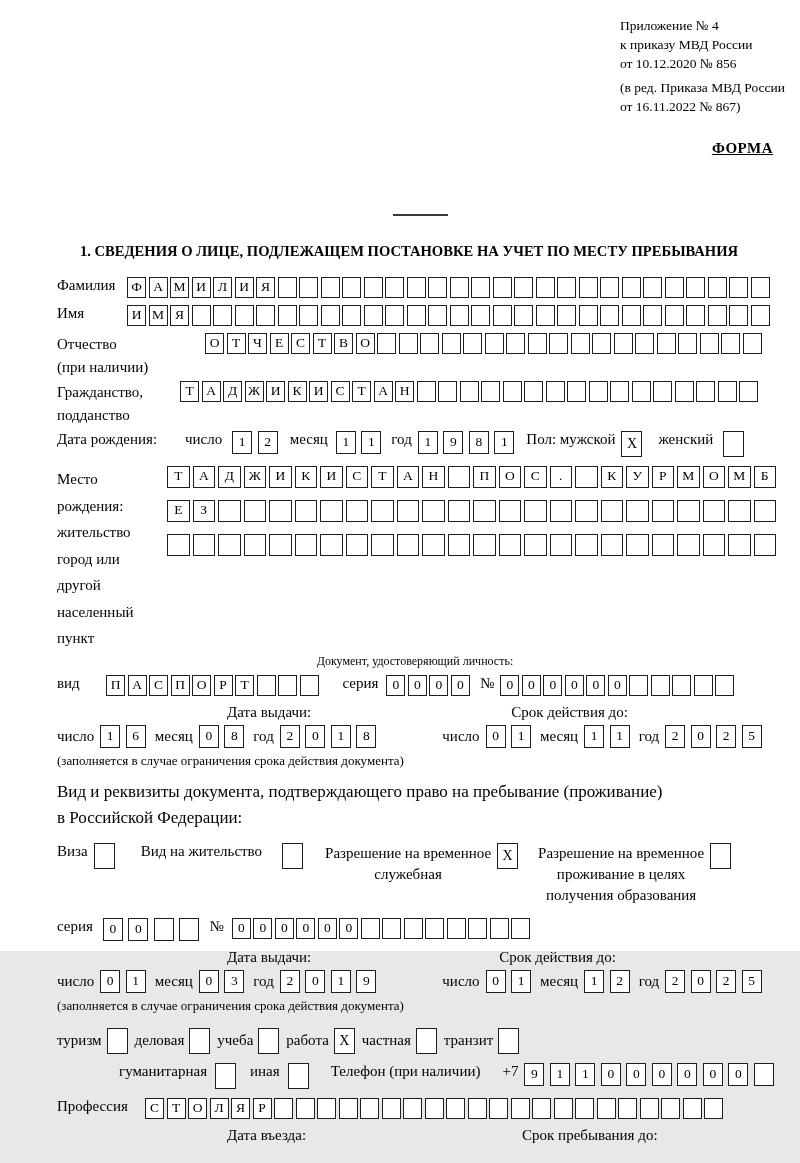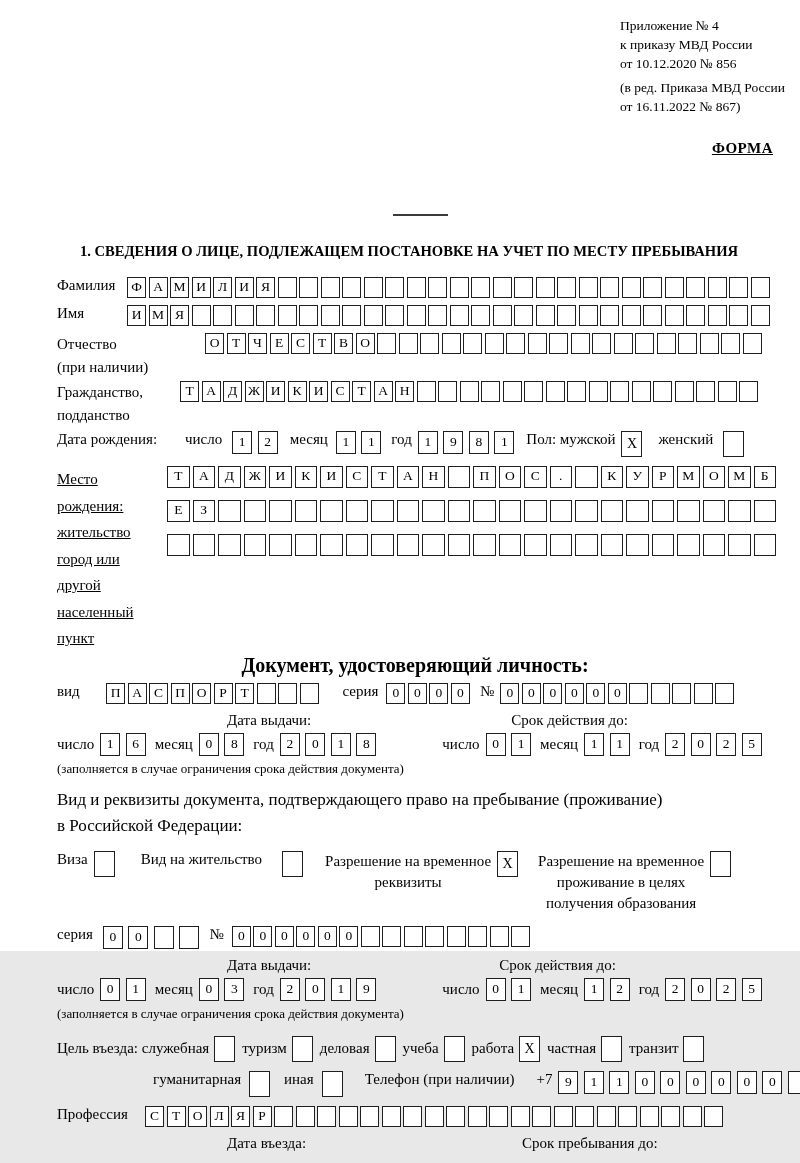--- a/index.html
+++ b/index.html
@@ -17,24 +17,24 @@
   .lbl{font-size:15px;flex:none;}
   .blk{display:block;line-height:23px;}
   .w70{width:70px;} .w148{width:148px;} .w123{width:123px;} .w110{width:110px;}
   .w50{width:49px;} .w88{width:88px;}
   .boxes{display:inline-flex;gap:2.5px;flex:none;}
   .bx{box-sizing:border-box;flex:none;width:19px;height:21px;border:1.8px solid #1f1f1f;
       font-size:13.5px;line-height:18px;text-align:center;background:#fff;}
   .wide{gap:3px;} .wide .bx{width:22.5px;height:22px;}
   .dt{gap:5.5px;} .dt .bx{width:20px;height:23px;line-height:20px;}
   .cbx{gap:0;} .cbx .bx{width:21px;height:26px;line-height:23px;font-size:14px;}
-  .mp-lbl .blk{line-height:26.5px;text-decoration:underline;}
+  .mp-lbl .blk{line-height:26.5px;}
   .col{display:flex;flex-direction:column;}
   .col .boxes{margin-bottom:12px;}
-  .ctitle{text-align:center;font-weight:bold;font-size:20px;margin-top:2px;}
+  .ctitle{text-align:center;font-weight:normal;font-size:12px;margin-top:2px;}
   .hdrs{display:flex;font-size:15px;margin-top:8px;}
   .hdrs .h1{margin-left:170px;} .hdrs .h2{margin-left:200px;}
   .hdrs2 .h2{margin-left:188px;}
   .dgroup{display:flex;align-items:center;}
   .dgroup .lbl{margin-right:6px;}
   .dgroup .ml8{margin-left:9px;}
   .ml70{margin-left:66px;}
   .note{font-size:13px;margin-top:5px;}
   .right{text-align:left;}
   .para{font-size:17px;line-height:26px;margin-top:10px;}
@@ -426,21 +426,21 @@
     </span>
     <span class="pair" style="margin-left:16px;">
       <span class="lbl">Вид на жительство</span>
       <span class="boxes cbx" style="margin-left:14px;">
           <span class="bx"></span>
         </span>
     </span>
     <span class="pair" style="margin-left:12px;">
       <span class="cbcol">
         <span>Разрешение на временное</span><br>
-        <span>реквизиты</span>
+        <span>служебная</span>
       </span>
       <span class="boxes cbx">
           <span class="bx">X</span>
         </span>
     </span>
     <span class="pair" style="margin-left:10px;">
       <span class="cbcol">
         <span>Разрешение на временное</span><br>
         <span>проживание в целях</span><br>
         <span>получения образования</span>
@@ -519,26 +519,20 @@
           <span class="bx">0</span>
           <span class="bx">2</span>
           <span class="bx">5</span>
         </span>
     </span>
   </div>
   <div class="note right">(заполняется в случае ограничения срока действия документа)</div>
 
   <div class="row purpose">
     <span class="pair">
-      <span class="lbl">Цель въезда: служебная</span>
-      <span class="boxes cbx">
-          <span class="bx"></span>
-        </span>
-    </span>
-    <span class="pair">
       <span class="lbl">туризм</span>
       <span class="boxes cbx">
           <span class="bx"></span>
         </span>
     </span>
     <span class="pair">
       <span class="lbl">деловая</span>
       <span class="boxes cbx">
           <span class="bx"></span>
         </span>
@@ -562,21 +556,21 @@
         </span>
     </span>
     <span class="pair">
       <span class="lbl">транзит</span>
       <span class="boxes cbx">
           <span class="bx"></span>
         </span>
     </span>
   </div>
 
-  <div class="row" style="margin-top:9px;margin-left:96px;">
+  <div class="row" style="margin-top:9px;margin-left:62px;">
     <span class="lbl" style="margin-right:8px;">гуманитарная</span>
     <span class="boxes cbx">
         <span class="bx"></span>
       </span>
     <span class="lbl" style="margin:0 8px 0 14px;">иная</span>
     <span class="boxes cbx">
         <span class="bx"></span>
       </span>
     <span class="lbl" style="margin-left:22px;">Телефон (при наличии)</span>
     <span class="lbl" style="margin:0 6px 0 22px;">+7</span>

